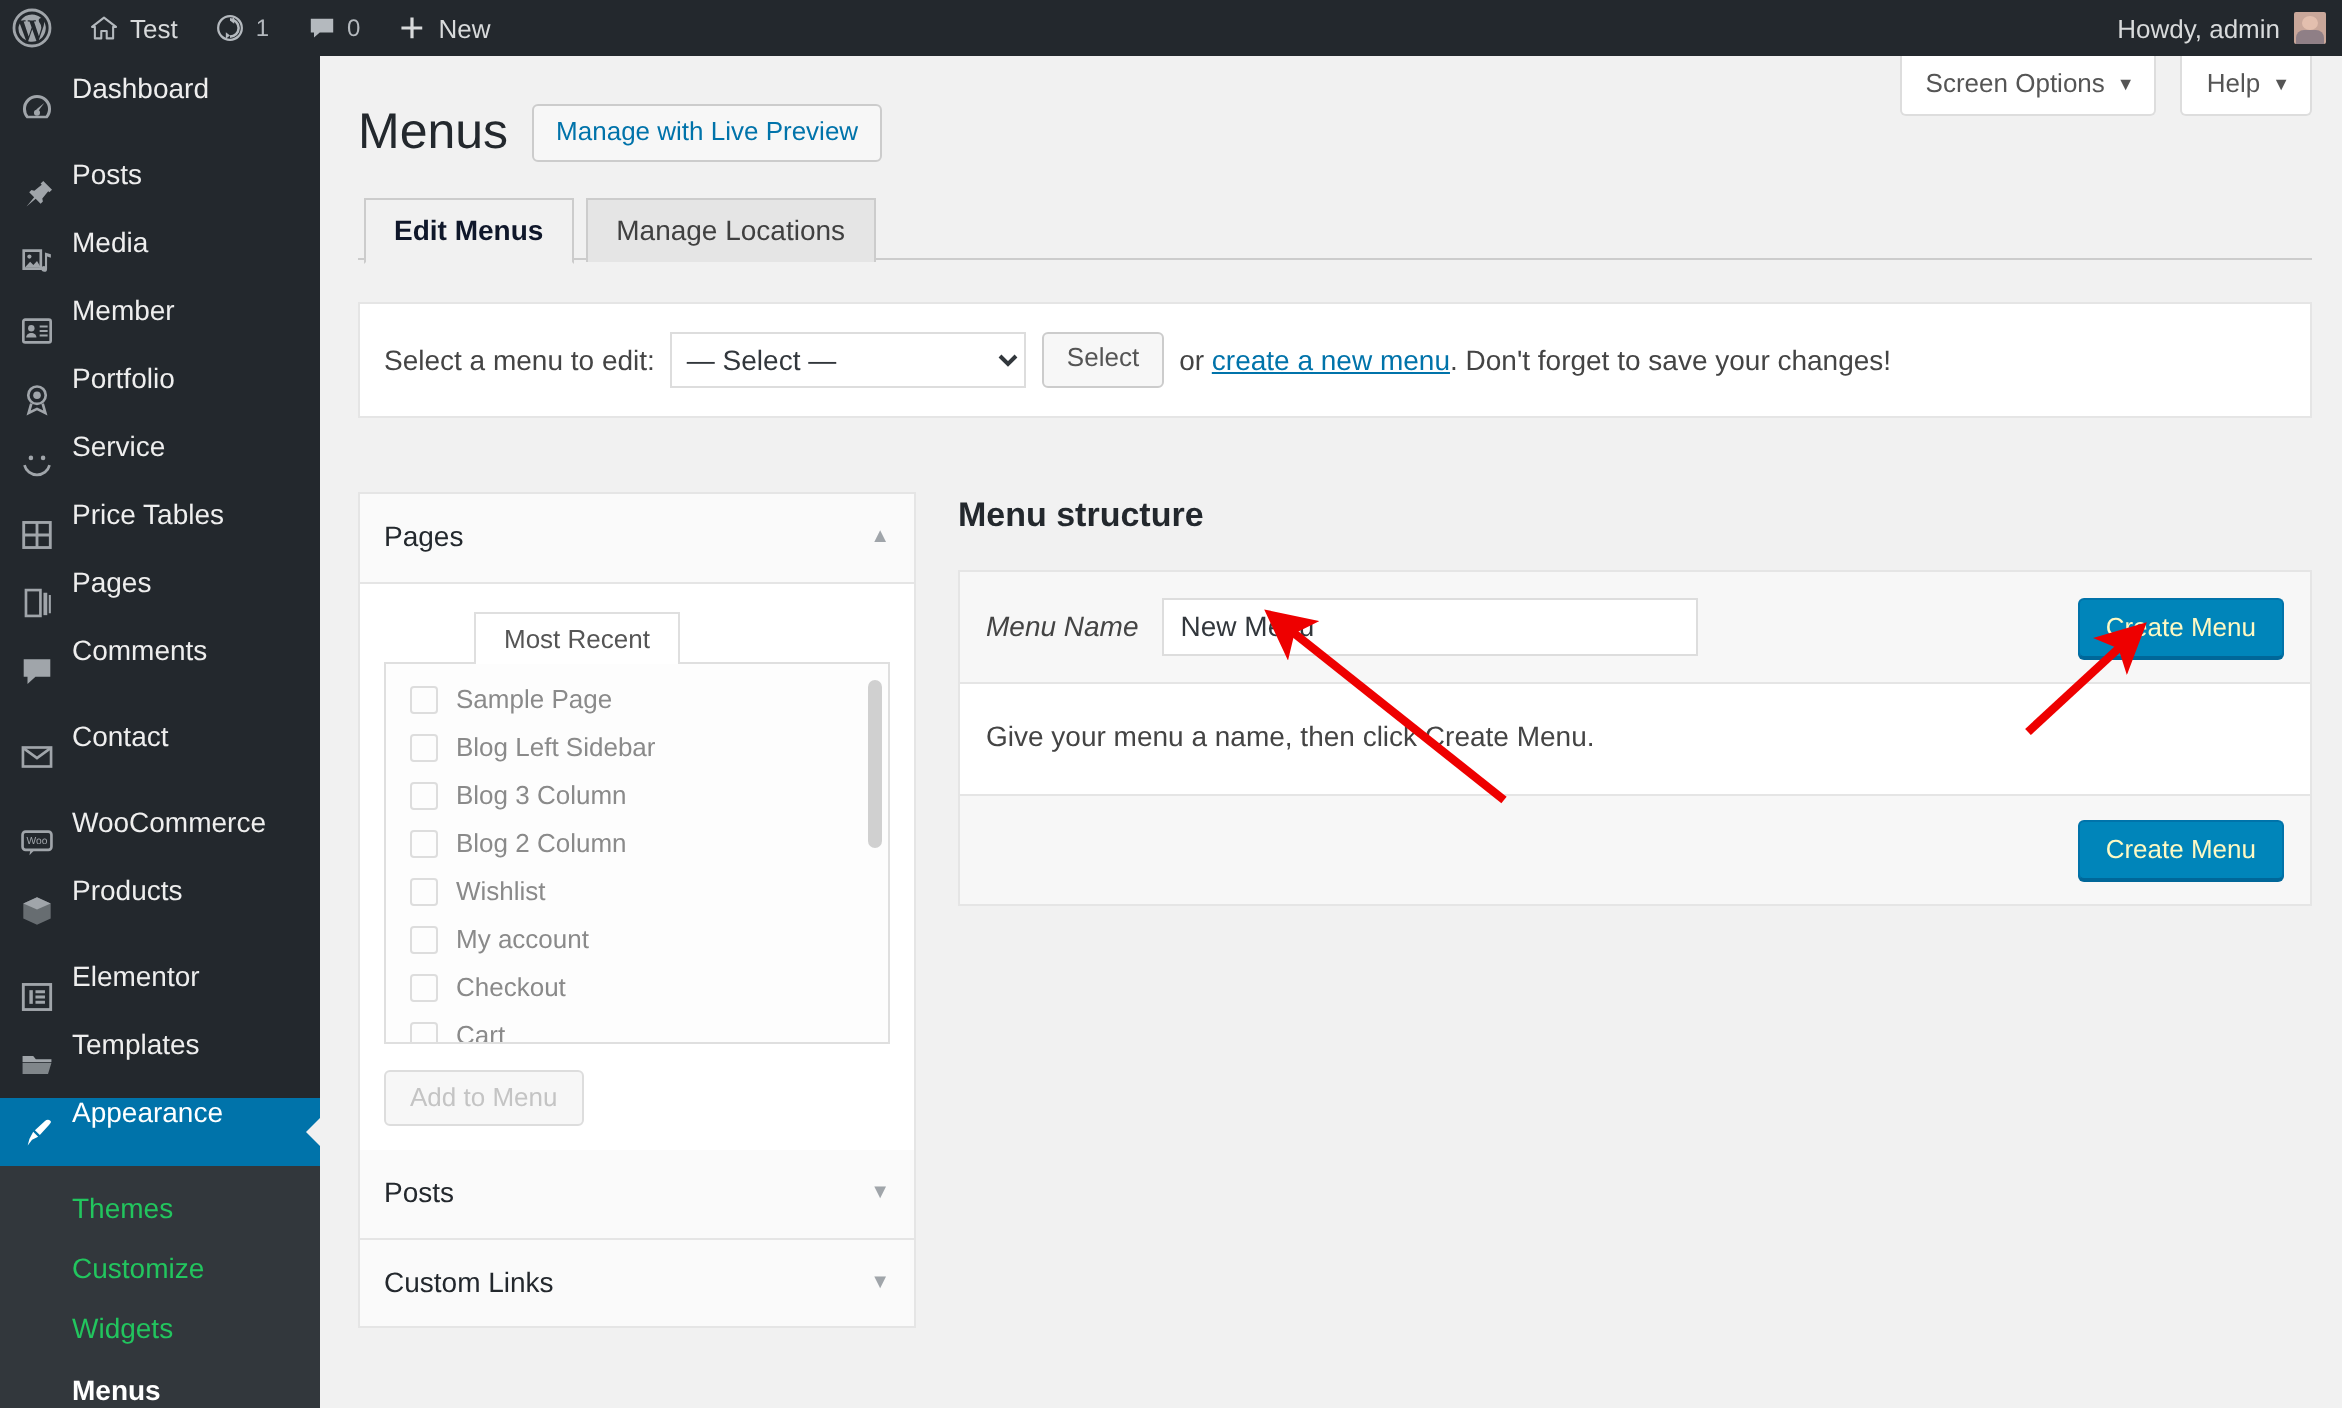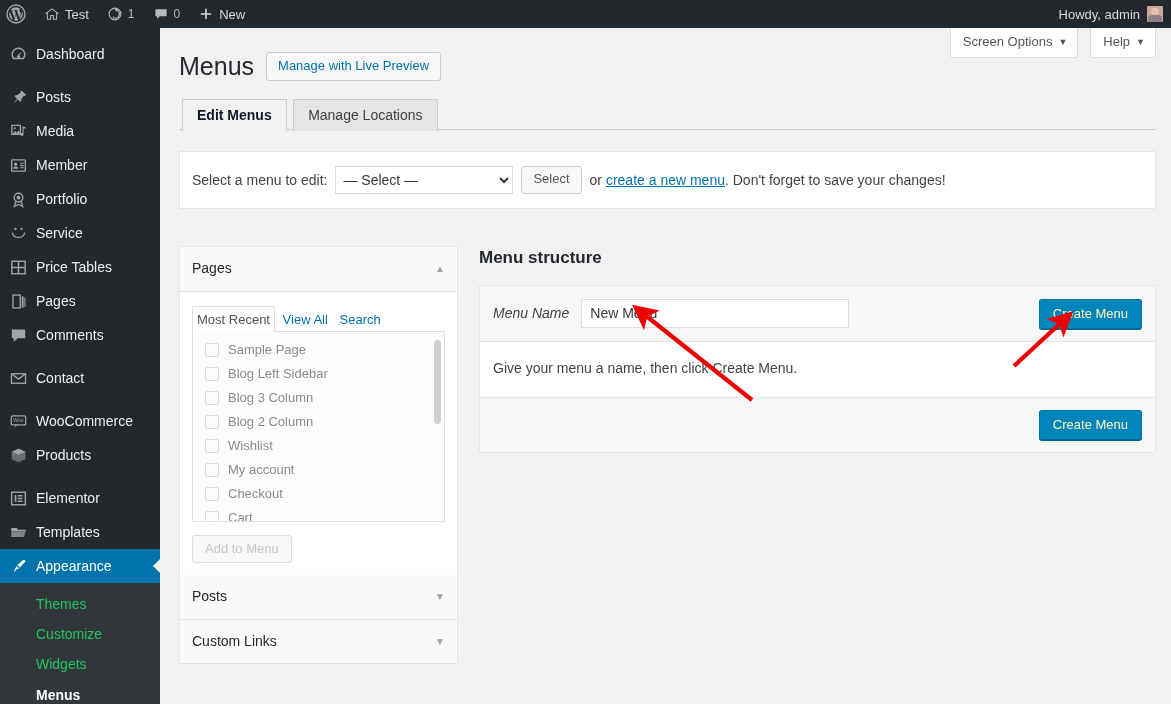--- a/index.html
+++ b/index.html
@@ -48,21 +48,21 @@
   
   #sidebar {
     position: absolute; top: 28px; left: 0;
     width: 160px; height: 676px;
     background: #23282d;
     font-size: 14px;
     overflow: hidden;
   }
   .menu-sep { height: 9px; }
   .menu-item {
-    display: flex; align-items: center;
+    display: flex; 
     height: 34px;
     padding-left: 0;
     color: #eee;
     position: relative;
   }
   .menu-item .mi-icon {
     width: 36px; min-width: 36px;
     display: flex; align-items: center; justify-content: center;
     color: #a0a5aa;
   }
@@ -221,23 +221,23 @@
 
   
   .inner-tabs {
     border-bottom: 1px solid #dfdfdf;
     height: 27px;
     padding-left: 0px;
     font-size: 13px;
   }
   .inner-tab {
     display: inline-block;
-    padding: 5px 4px 6px;
+    padding: 5px 14px 6px;
     color: #0073aa;
-    position: relative; top: 1px;
+    position: relative; top: 1px; margin-left: 45px;
   }
   .inner-tab.active {
     background: #fff;
     border: 1px solid #dfdfdf;
     border-bottom: 1px solid #fff;
     color: #555;
   }
   .item-list {
     border: 1px solid #dfdfdf;
     border-top: none;

